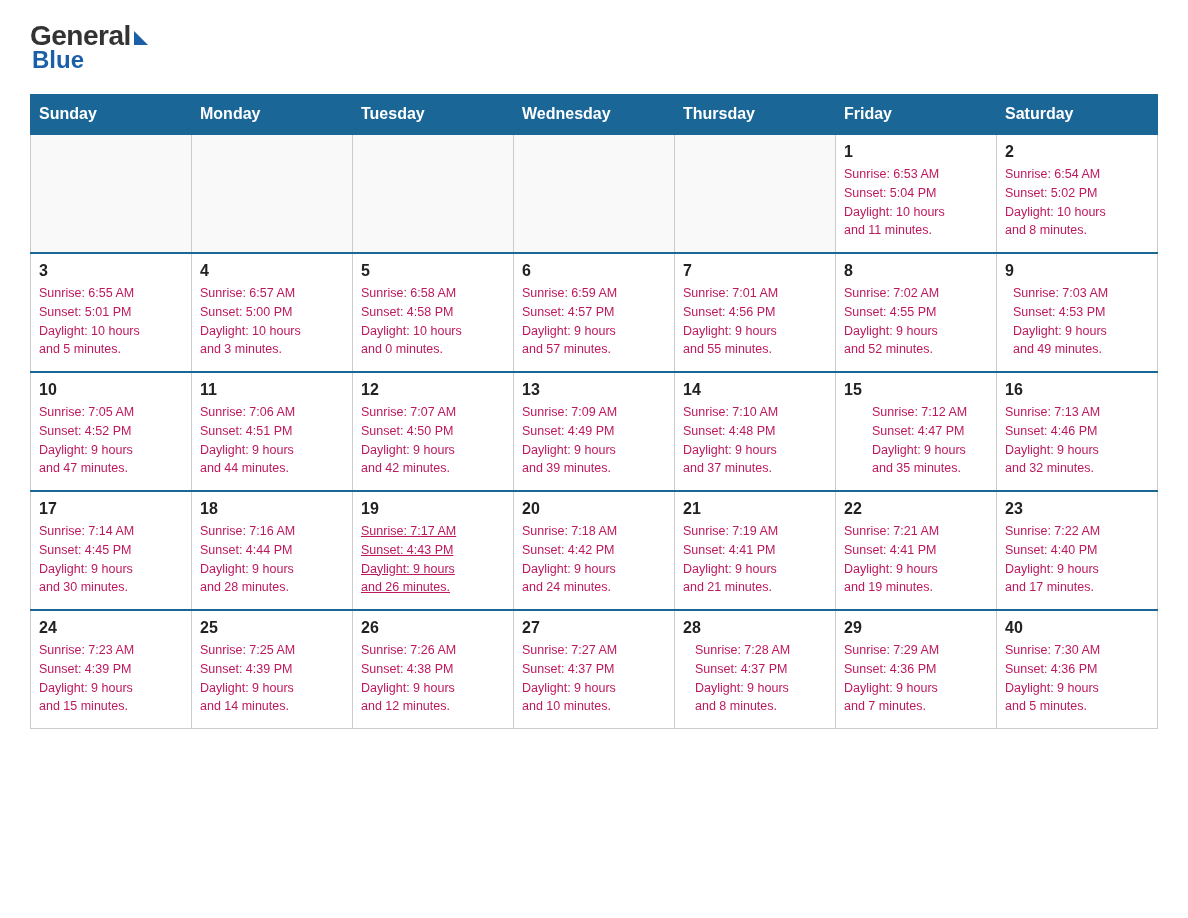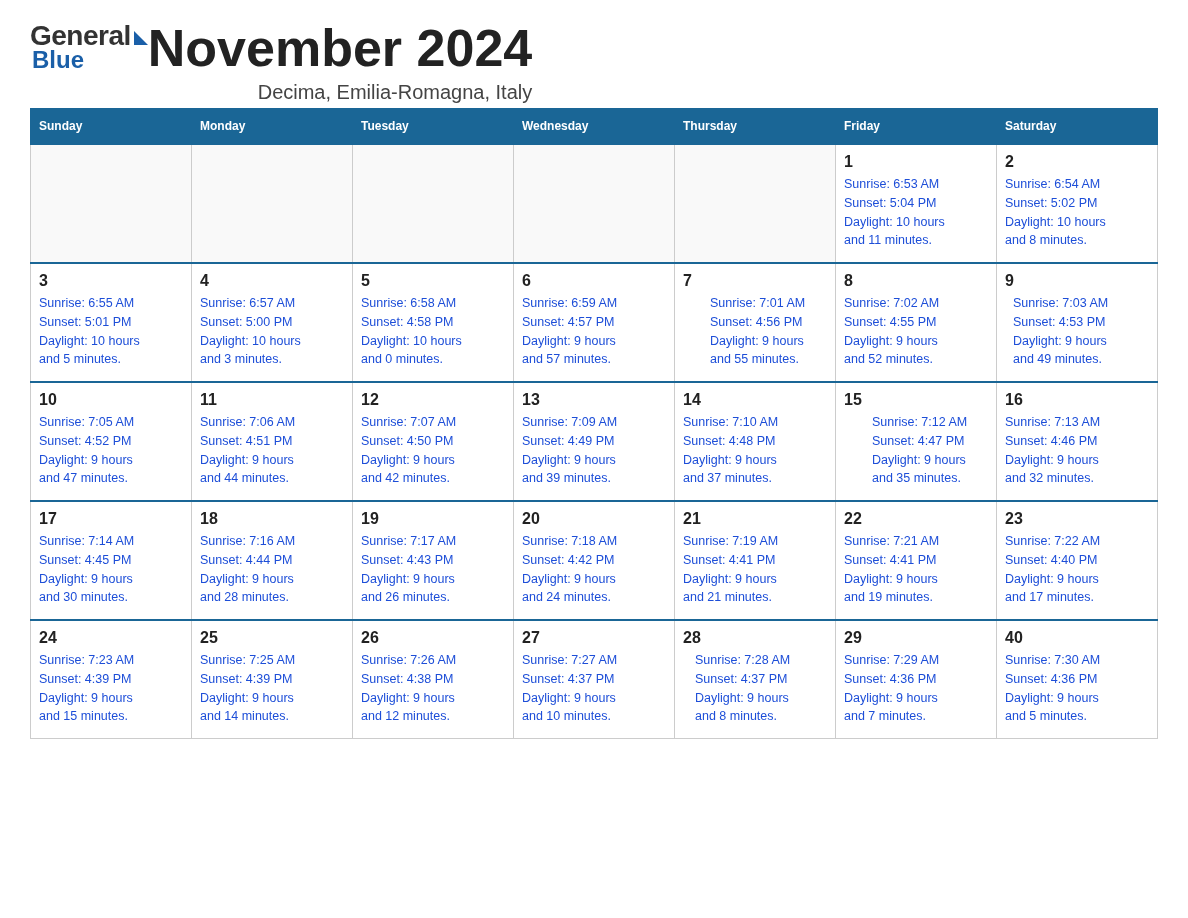--- a/index.html
+++ b/index.html
@@ -5,22 +5,23 @@
     * { margin: 0; padding: 0; box-sizing: border-box; }
     body {
       font-family: Arial, sans-serif;
       background: #fff;
       width: 1188px;
       min-height: 918px;
       padding: 20px 30px;
     }
     .header {
       display: flex;
+      justify-content: space-between;
       align-items: flex-start;
-      margin-bottom: 4px;
+      margin-bottom: 20px;
     }
     .logo {
       display: flex;
       flex-direction: column;
       align-items: flex-start;
     }
     .logo-top {
       display: flex;
       align-items: center;
     }
@@ -61,21 +62,21 @@
       margin-top: 4px;
     }
     .calendar {
       width: 100%;
       border-collapse: collapse;
       border: 1px solid #aaa;
     }
     .calendar th {
       background-color: #1a6696;
       color: #fff;
-      font-size: 12px;
+      font-size: 16px;
       font-weight: bold;
       padding: 10px 8px;
       text-align: left;
       border: 1px solid #1a6696;
     }
     .calendar td {
       width: calc(100% / 7);
       vertical-align: top;
       padding: 8px 8px 12px 8px;
       border: 1px solid #ccc;
@@ -88,44 +89,40 @@
     }
     .day-number {
       font-size: 16px;
       font-weight: bold;
       color: #222;
       margin-bottom: 4px;
       display: block;
     }
     .day-info {
       font-size: 12.5px;
-      color: #1d4ed8;
+      color: #be185d;
       line-height: 1.5;
     }
     .empty-cell {
       background: #f9f9f9;
     }
     .calendar tbody tr:last-child {
       border-bottom: none;
     }
   </style>
 </head>
 <body>
 
 <div class="header">
   <div class="logo">
     <div class="logo-top">
       <span class="logo-general">General</span>
       <div class="logo-triangle"></div>
     </div>
     <span class="logo-blue">Blue</span>
-  </div>
-  <div class="title-block">
-    <div class="month-title">November 2024</div>
-    <div class="subtitle">Decima, Emilia-Romagna, Italy</div>
   </div>
 </div>
 
 <table class="calendar">
   <thead>
     <tr>
     <th>Sunday</th>
         <th>Monday</th>
         <th>Tuesday</th>
         <th>Wednesday</th>
@@ -180,21 +177,21 @@
         </td>
         <td>
           <span class="day-number">6</span>
           <div class="day-info" style="white-space: pre-line;">Sunrise: 6:59 AM
 Sunset: 4:57 PM
 Daylight: 9 hours
 and 57 minutes.</div>
         </td>
         <td>
           <span class="day-number">7</span>
-          <div class="day-info" style="white-space: pre-line; margin-left: 27px;">Sunrise: 7:01 AM
+          <div class="day-info" style="white-space: pre-line;">Sunrise: 7:01 AM
 Sunset: 4:56 PM
 Daylight: 9 hours
 and 55 minutes.</div>
         </td>
         <td>
           <span class="day-number">8</span>
           <div class="day-info" style="white-space: pre-line;">Sunrise: 7:02 AM
 Sunset: 4:55 PM
 Daylight: 9 hours
 and 52 minutes.</div>
@@ -268,21 +265,21 @@
         </td>
         <td>
           <span class="day-number">18</span>
           <div class="day-info" style="white-space: pre-line;">Sunrise: 7:16 AM
 Sunset: 4:44 PM
 Daylight: 9 hours
 and 28 minutes.</div>
         </td>
         <td>
           <span class="day-number">19</span>
-          <div class="day-info" style="white-space: pre-line;">Sunrise: 7:17 AM
+          <div class="day-info" style="white-space: pre-line; text-decoration: underline;">Sunrise: 7:17 AM
 Sunset: 4:43 PM
 Daylight: 9 hours
 and 26 minutes.</div>
         </td>
         <td>
           <span class="day-number">20</span>
           <div class="day-info" style="white-space: pre-line;">Sunrise: 7:18 AM
 Sunset: 4:42 PM
 Daylight: 9 hours
 and 24 minutes.</div>

